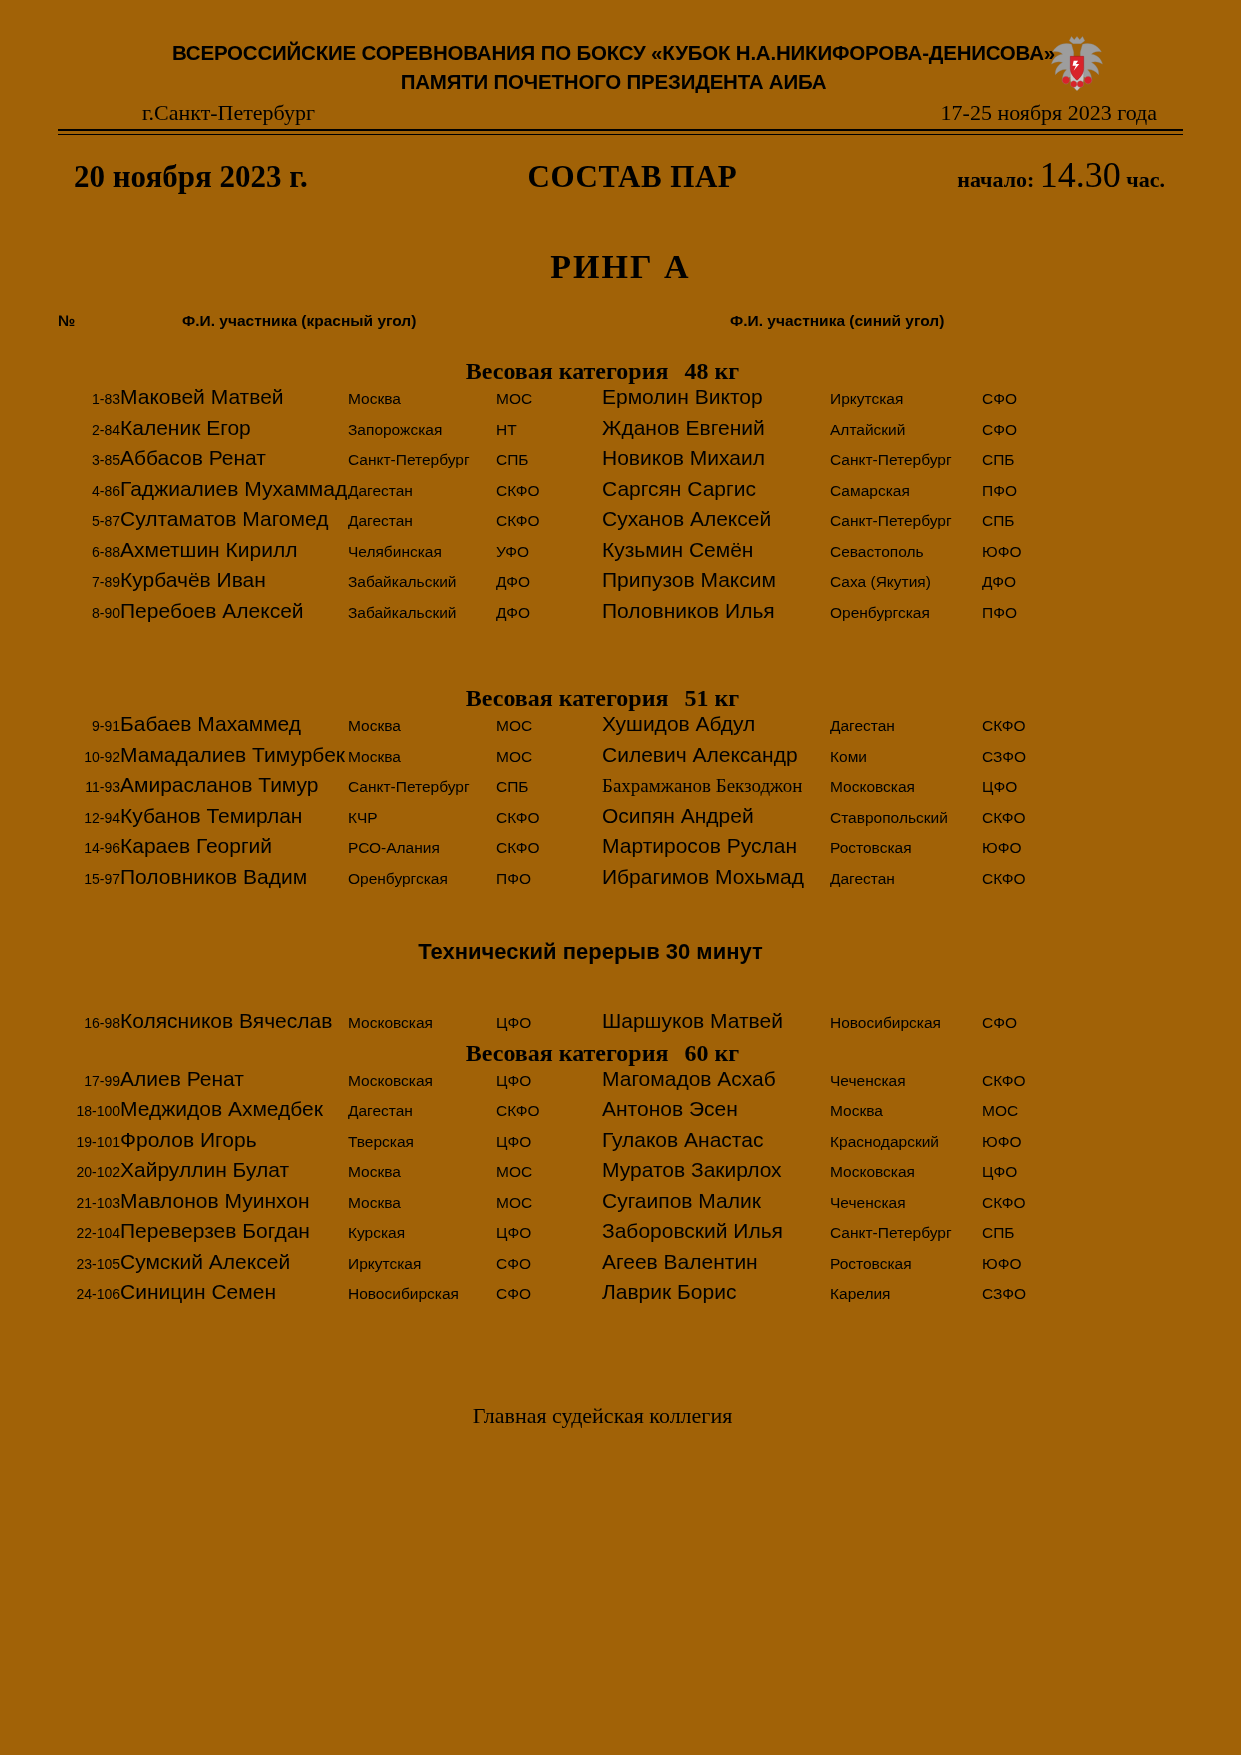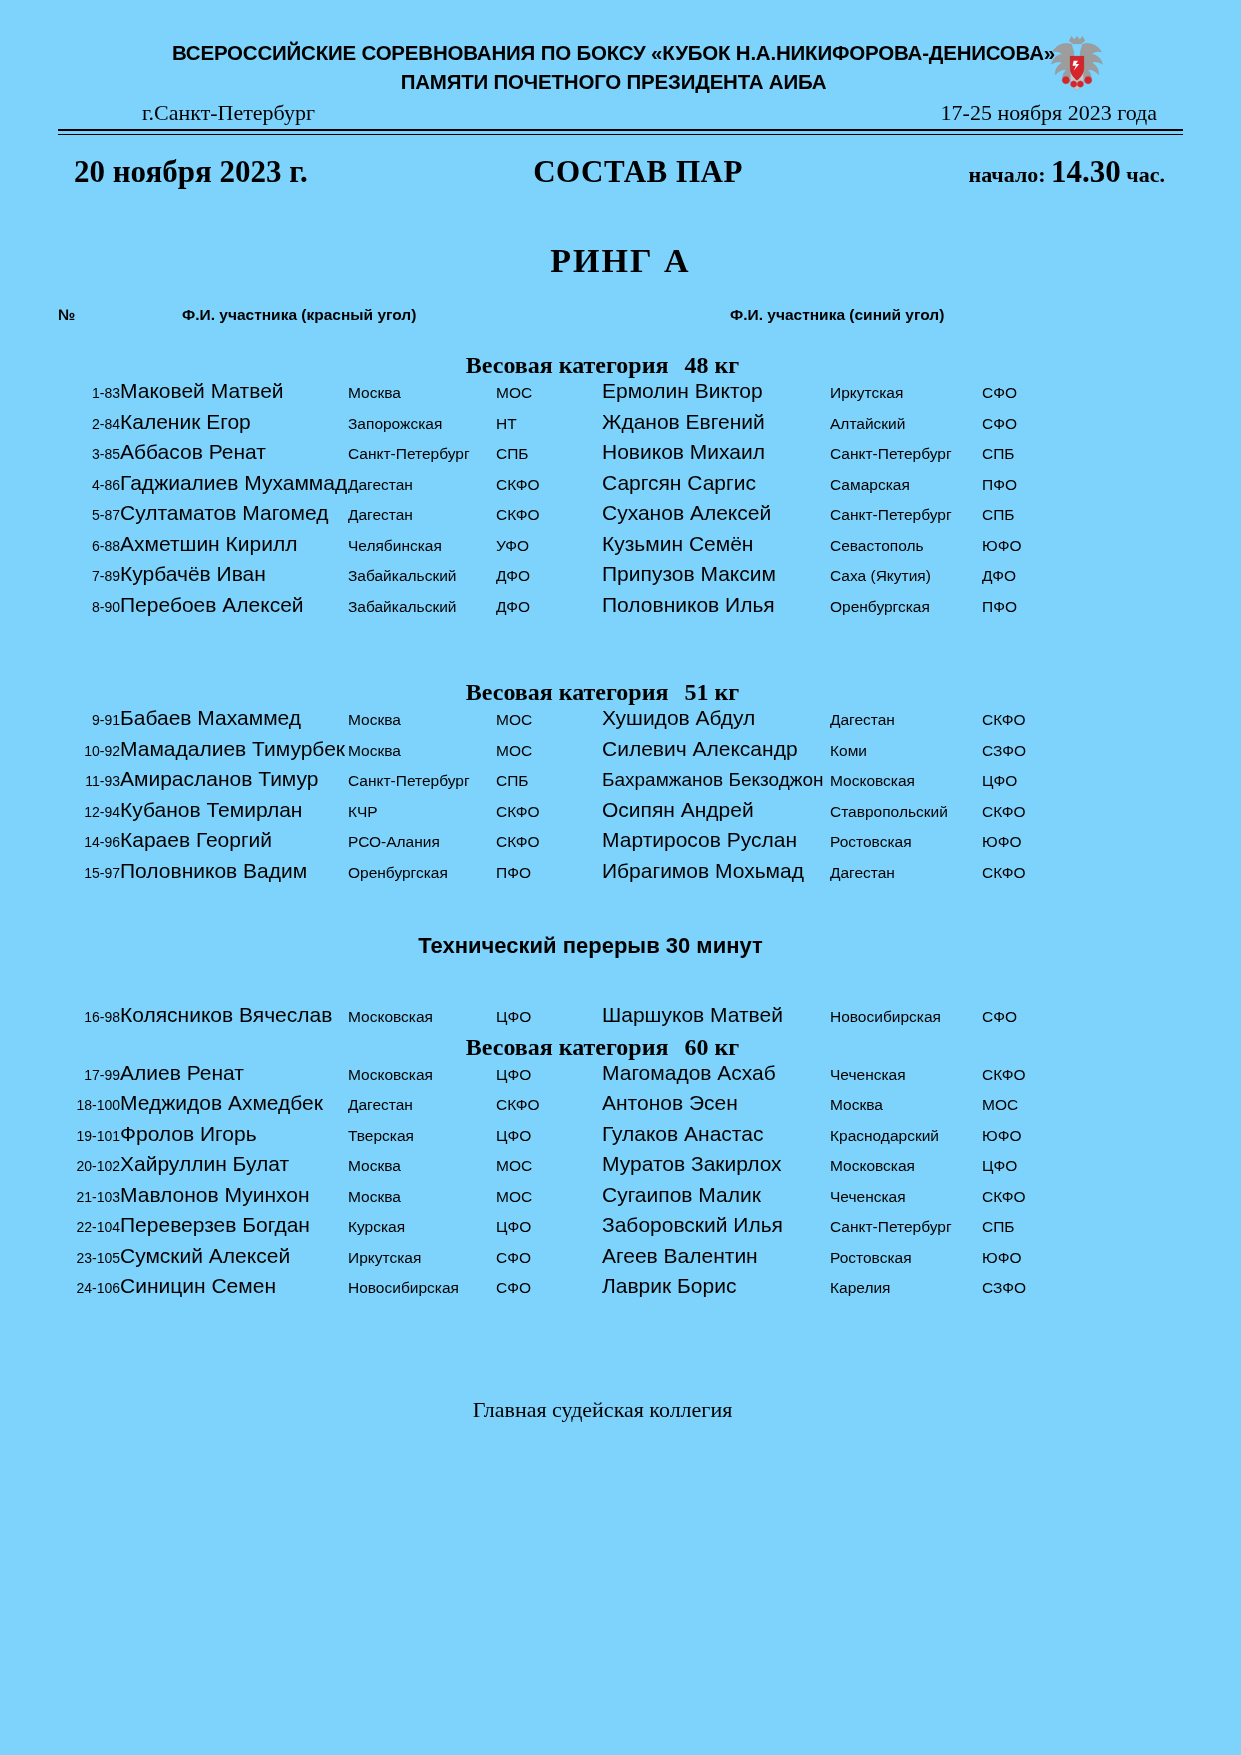--- a/index.html
+++ b/index.html
@@ -8,21 +8,21 @@
     background: #ffffff;
   }
   body {
     font-family: "Liberation Sans", sans-serif;
     color: #000000;
   }
   .page {
     position: relative;
     width: 1241px;
     height: 1755px;
-    background: #7dd3fc;
+    background: #a16207;
     overflow: hidden;
     box-sizing: border-box;
     padding: 0 58px;
   }
 
   
   .hdr {
     position: relative;
     padding-top: 38px;
   }
@@ -76,22 +76,22 @@
     font-size: 31px;
     font-weight: bold;
     letter-spacing: 0.5px;
   }
   .start-wrap {
     font-size: 22px;
     font-weight: bold;
     white-space: nowrap;
   }
   .start-wrap .big-time {
-    font-size: 31px;
-    font-weight: bold;
+    font-size: 36px;
+    font-weight: normal;
   }
   .start-wrap .chas {
     font-size: 22px;
     font-weight: bold;
   }
 
   
   .ring {
     font-family: "Liberation Serif", serif;
     font-size: 34px;
@@ -312,21 +312,21 @@
       <td class="c-red-dist">МОС</td>
       <td class="c-blue-name">Силевич Александр</td>
       <td class="c-blue-reg">Коми</td>
       <td class="c-blue-dist">СЗФО</td>
     </tr>
     <tr>
       <td class="c-no">11-93</td>
       <td class="c-red-name">Амирасланов Тимур</td>
       <td class="c-red-reg">Санкт-Петербург</td>
       <td class="c-red-dist">СПБ</td>
-      <td class="c-blue-name" style="font-size:19px;">Бахрамжанов Бекзоджон</td>
+      <td class="c-blue-name" style="font-size:19px;font-family:Liberation Serif, serif;">Бахрамжанов Бекзоджон</td>
       <td class="c-blue-reg">Московская</td>
       <td class="c-blue-dist">ЦФО</td>
     </tr>
     <tr>
       <td class="c-no">12-94</td>
       <td class="c-red-name">Кубанов Темирлан</td>
       <td class="c-red-reg">КЧР</td>
       <td class="c-red-dist">СКФО</td>
       <td class="c-blue-name">Осипян Андрей</td>
       <td class="c-blue-reg">Ставропольский</td>

